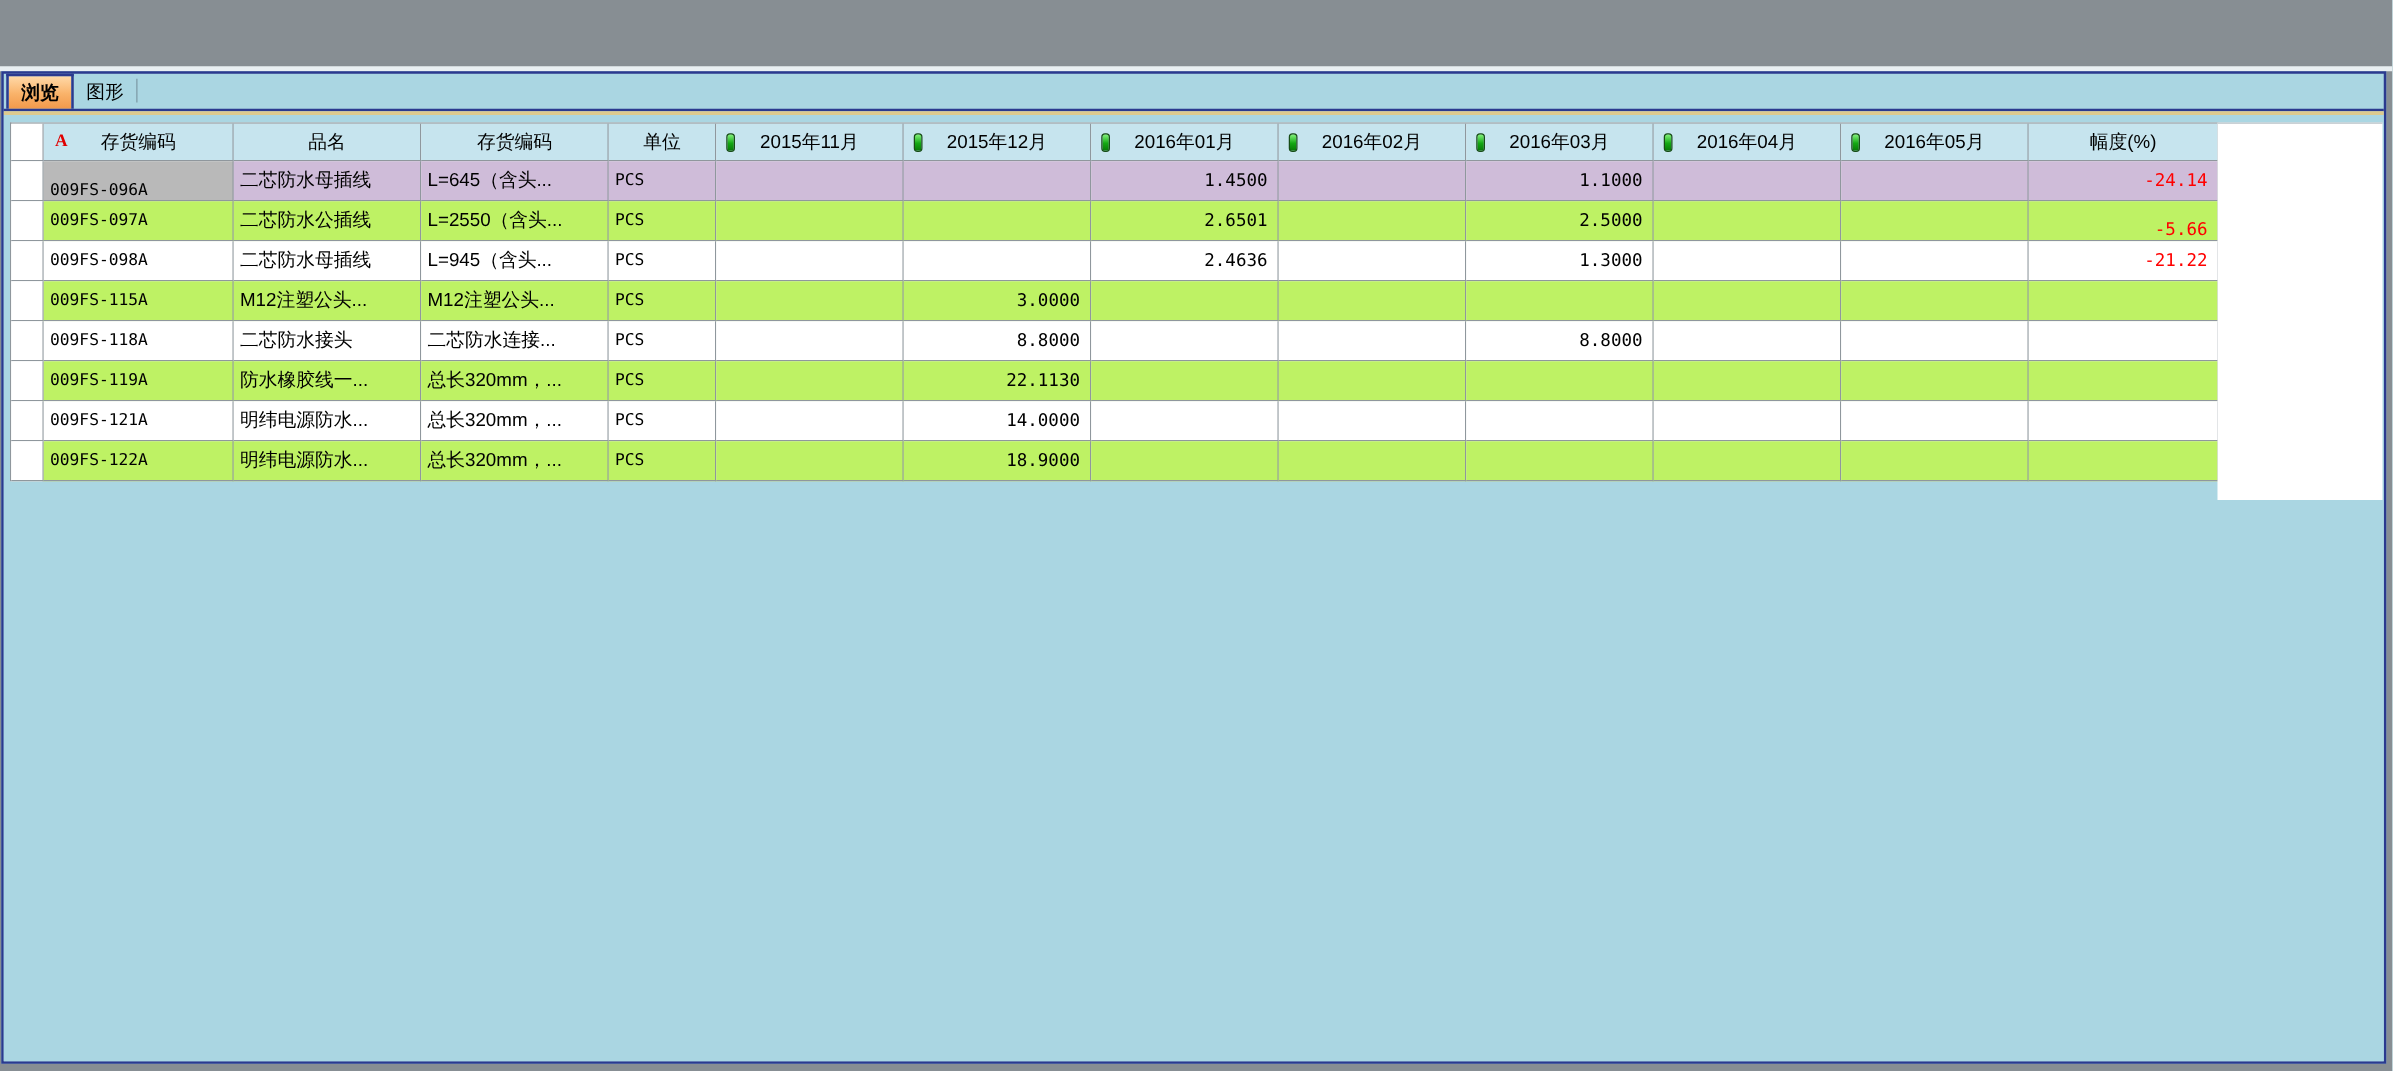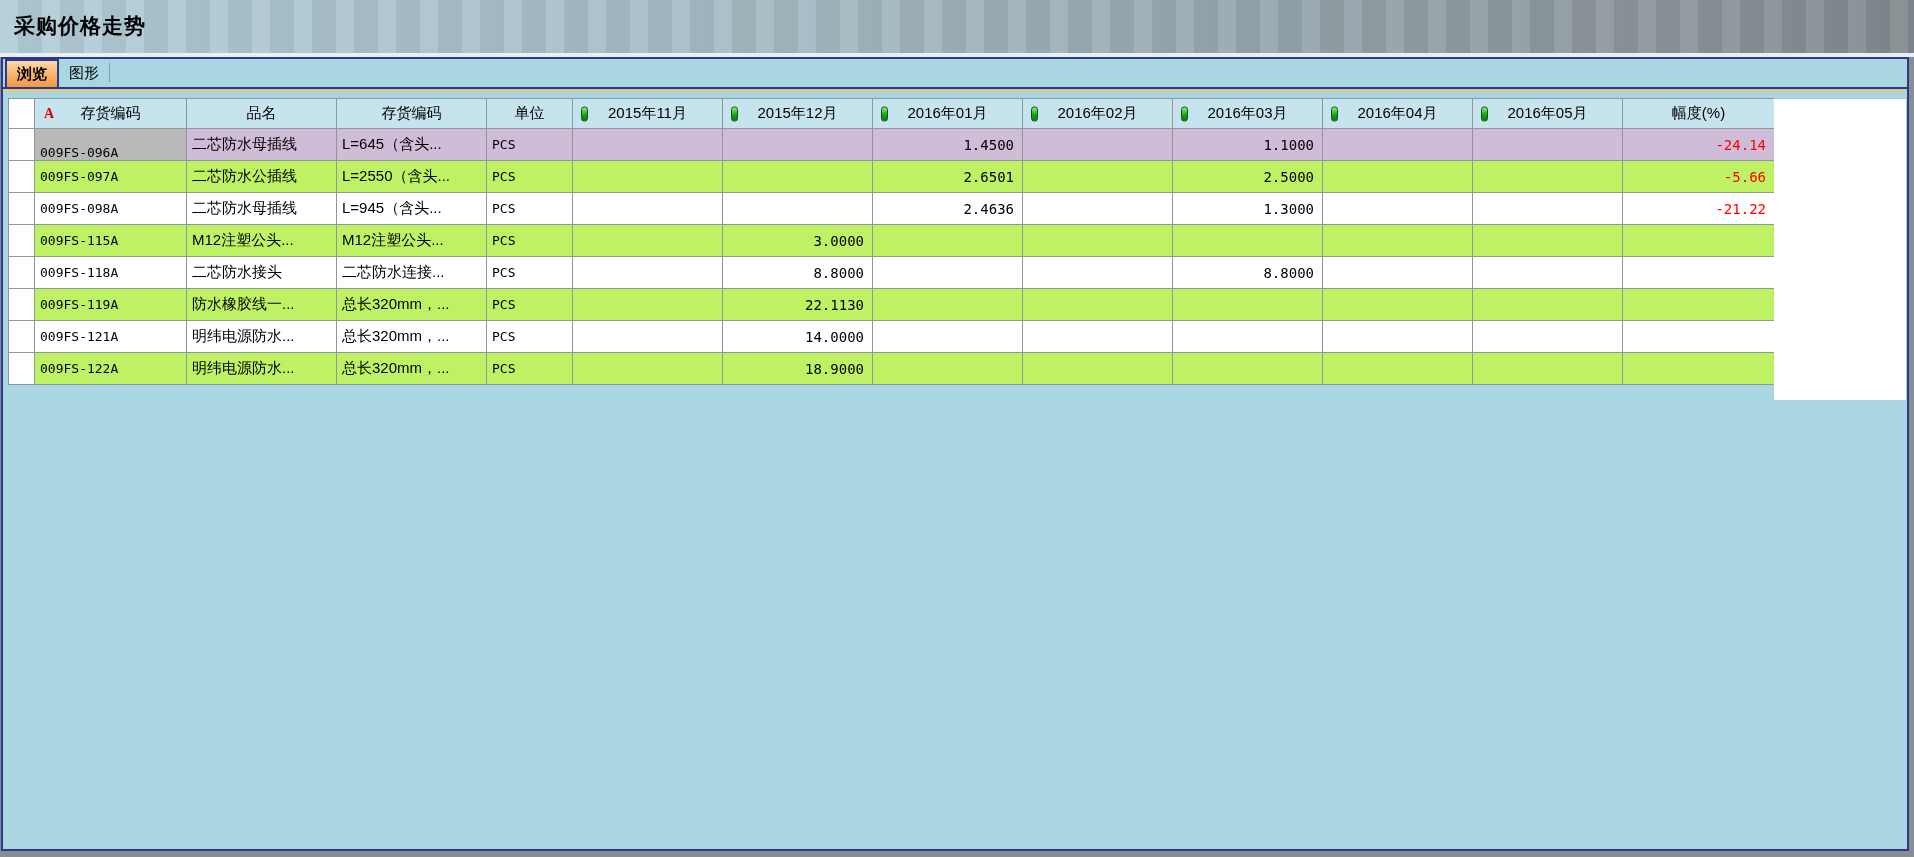--- a/index.html
+++ b/index.html
@@ -66,23 +66,20 @@
 
   
   .grid-filler { position:absolute; left:1771px; top:6px; width:132px; height:302px;
     background:#ffffff; border-top:1px solid #b9c2c8; }
 </style>
 </head>
 <body>
 
 <div class="window">
 
-  <div class="titlebar">
-    <span class="title-text">采购价格走势</span>
-  </div>
   <div class="title-underline"></div>
 
   <div class="panel">
     <div class="tabbar">
       <div class="tab active">浏览</div>
       <div class="tab inactive">图形</div>
       <div class="tab-sep"></div>
     </div>
     <div class="content-topline"></div>
     <div class="content-goldline"></div>
@@ -203,21 +200,21 @@
             </div>
             <div class="gcell" style="width: 150px; justify-content: flex-end;">
               <span class="dcell-num">2.5000</span>
             </div>
             <div class="gcell" style="width: 150px;">
               <span class="dcell-num"></span>
             </div>
             <div class="gcell" style="width: 150px;">
               <span class="dcell-num"></span>
             </div>
-            <div class="gcell" style="width: 152px;">
+            <div class="gcell" style="width: 152px; align-items: flex-end;">
               <span class="dcell-num neg">-5.66</span>
             </div>
           </div>
           <div class="grid-row row-plain">
             <div class="gcell selector"></div>
             <div class="gcell" style="width: 152px;">
               <span class="dcell-code">009FS-098A</span>
             </div>
             <div class="gcell" style="width: 150px;">
               <span class="dcell-text">二芯防水母插线</span>

